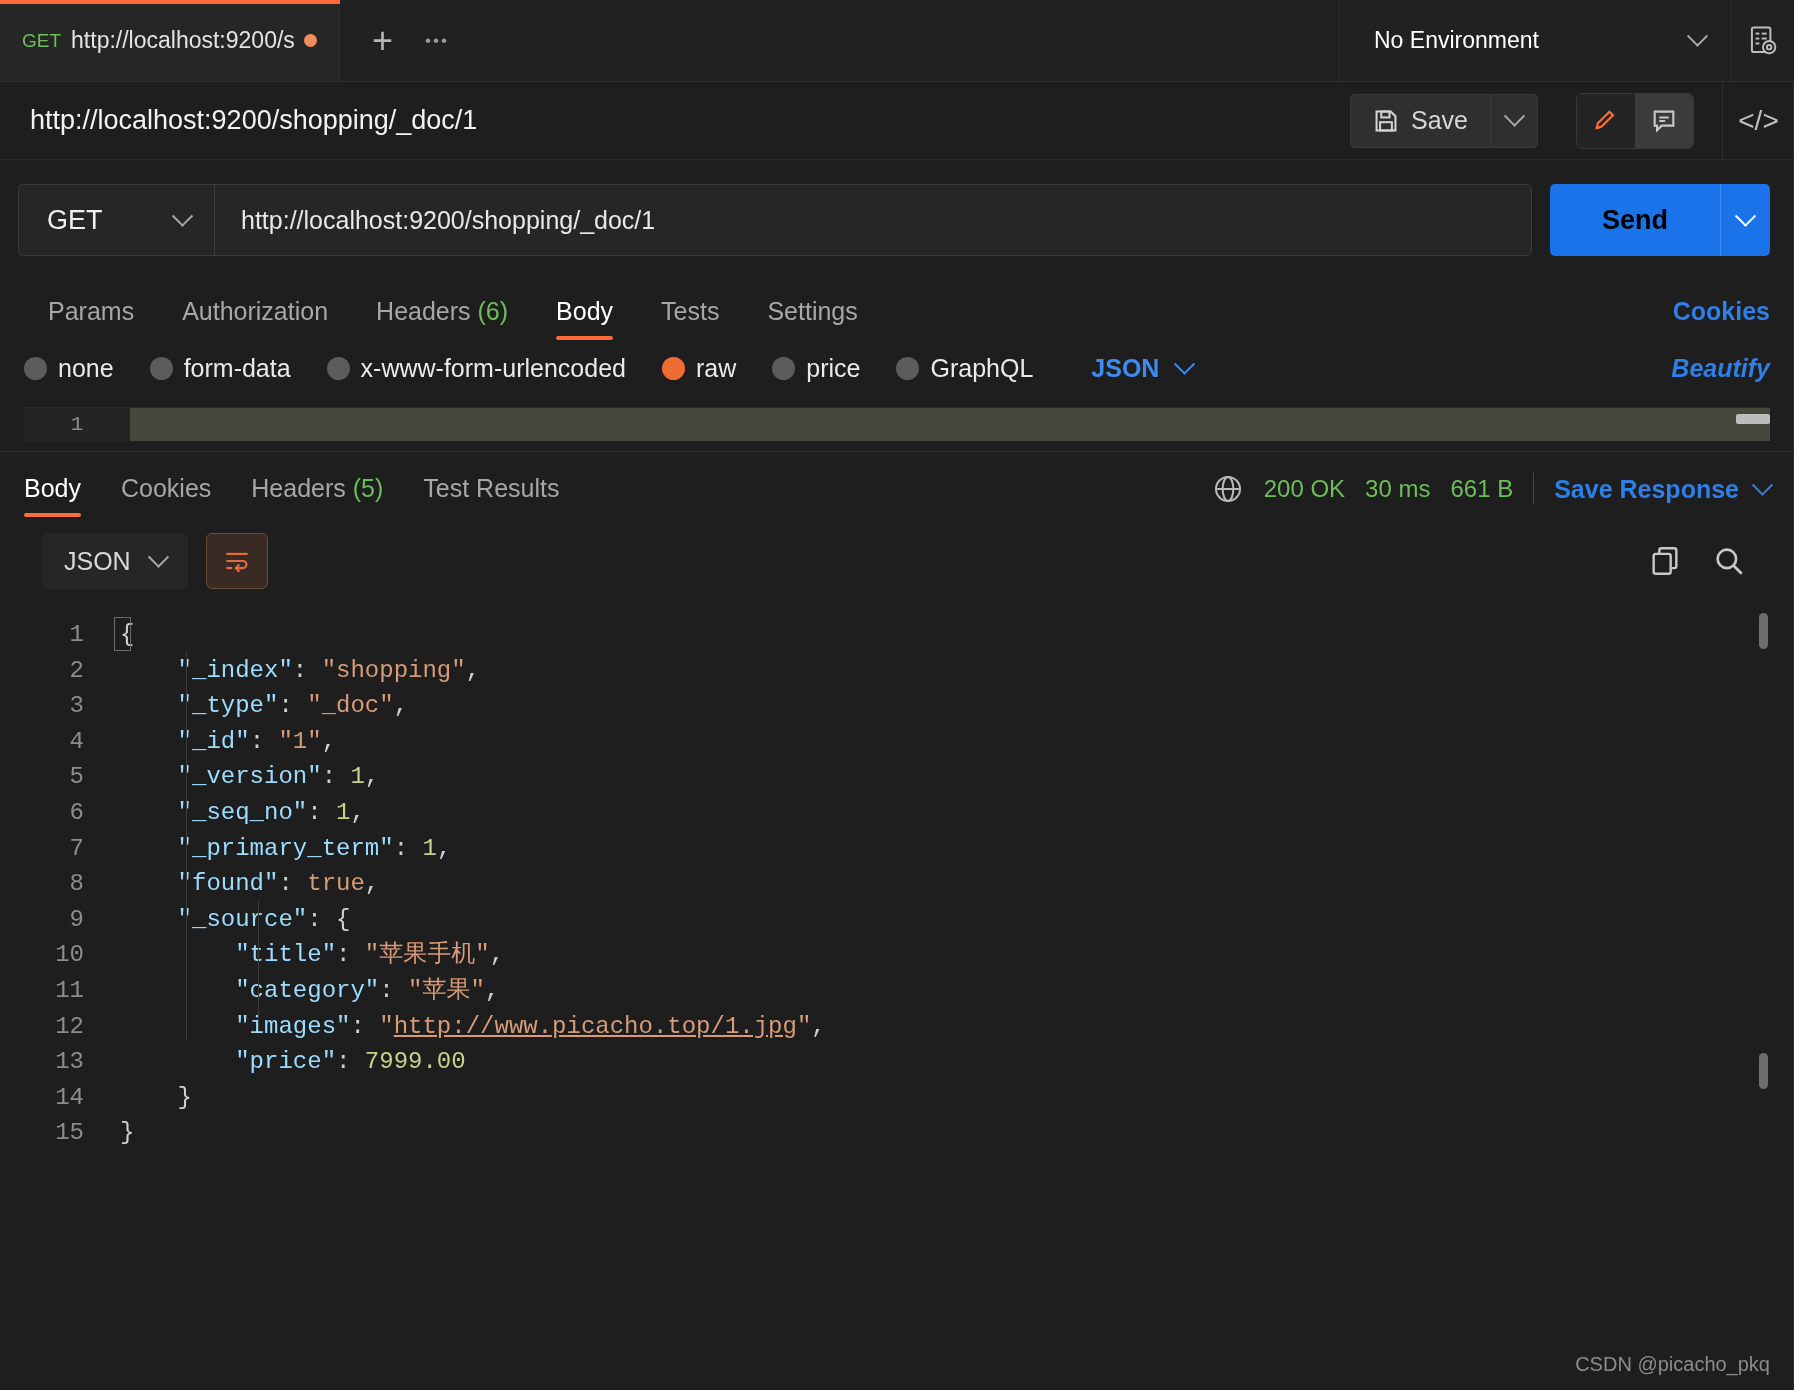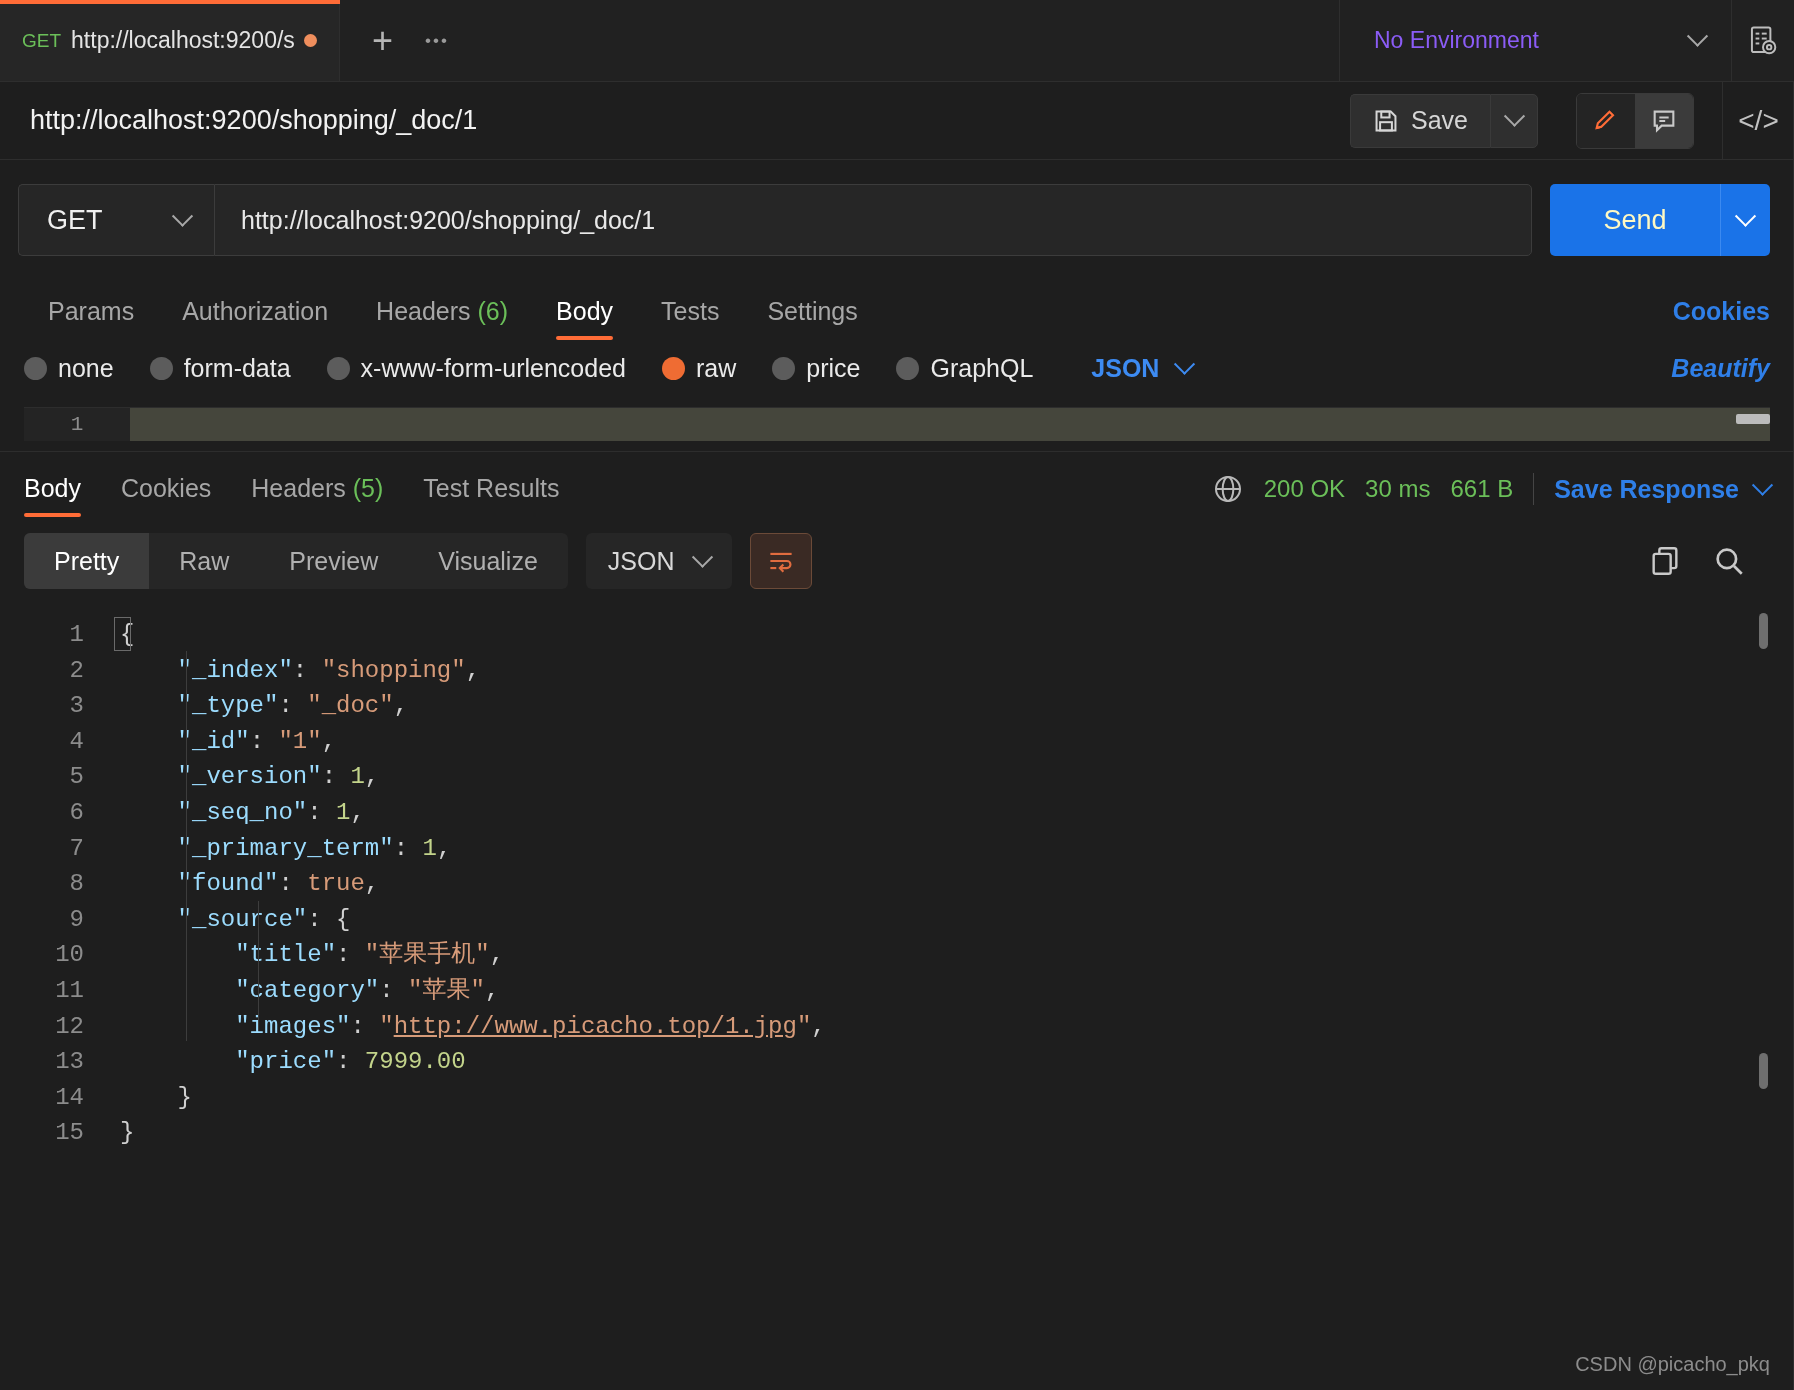--- a/index.html
+++ b/index.html
@@ -19,40 +19,40 @@
   .req-tab { width: 340px; display: flex; align-items: center; gap: 10px; padding: 0 22px; background: #262626; border-right: 1px solid #2e2e2e; }
   .req-tab .method { color: #6bbf59; font-size: 19px; }
   .req-tab .tab-url { color: #e4e4e4; font-size: 23px; white-space: nowrap; overflow: hidden; }
   .unsaved-dot { width: 13px; height: 13px; border-radius: 50%; background: #ef8e5d; flex: none; }
 
   .tab-actions { flex: 1; display: flex; align-items: center; gap: 32px; padding-left: 32px; background: #212121; border-right: 1px solid #2e2e2e; }
   .plus-icon { color: #b5b5b5; font-size: 36px; font-weight: 300; line-height: 1; cursor: pointer; }
   .dots-icon { color: #9a9a9a; font-size: 17px; letter-spacing: 2px; cursor: pointer; }
 
   .env-area { width: 392px; display: flex; align-items: center; justify-content: space-between; padding: 0 26px 0 34px; border-right: 1px solid #2e2e2e; }
-  .env-name { color: #8b5cf6; font-size: 23px; }
+  .env-name { color: #ffffff; font-size: 23px; }
   .chev { width: 15px; height: 15px; border-right: 2px solid #a8a8a8; border-bottom: 2px solid #a8a8a8; transform: rotate(45deg) translate(-3px,-3px); }
   .env-eye { width: 62px; display: flex; align-items: center; justify-content: center; }
 
   
   .titlebar { height: 78px; display: flex; align-items: center; padding: 0 0 0 30px; background: #1e1e1e; border-bottom: 1px solid #2e2e2e; flex: none; }
   .req-title { color: #f2f2f2; font-size: 27px; flex: 1; }
   .save-btn { display: flex; align-items: center; gap: 12px; height: 54px; padding: 0 22px; background: #2f2f2f; border: 1px solid #3a3a3a; border-right: none; border-radius: 5px 0 0 5px; color: #d6d6d6; font-size: 25px; cursor: pointer; }
   .save-caret { display: flex; align-items: center; justify-content: center; height: 54px; width: 48px; background: #2f2f2f; border: 1px solid #3a3a3a; border-radius: 0 5px 5px 0; cursor: pointer; }
   .icon-pair { display: flex; margin-left: 38px; border-radius: 6px; overflow: hidden; border: 1px solid #3a3a3a; }
   .icon-pair > div { width: 58px; height: 54px; display: flex; align-items: center; justify-content: center; cursor: pointer; }
   .ip-left { background: #242424; }
   .ip-right { background: #3b3b3b; }
   .code-btn { width: 72px; display: flex; align-items: center; justify-content: center; color: #c2c2c2; font-size: 28px; border-left: 1px solid #2e2e2e; height: 78px; margin-left: 28px; cursor: pointer; }
 
   
   .urlbar { display: flex; align-items: center; padding: 24px 24px 22px 18px; gap: 0; flex: none; }
   .method-select { width: 196px; height: 72px; display: flex; align-items: center; justify-content: space-between; padding: 0 24px 0 28px; background: #262626; border: 1px solid #3c3c3c; border-right: none; border-radius: 5px 0 0 5px; color: #f0f0f0; font-size: 27px; cursor: pointer; }
   .url-input { flex: 1; height: 72px; display: flex; align-items: center; padding: 0 26px; background: #262626; border: 1px solid #3c3c3c; border-radius: 0 5px 5px 0; color: #e8e8e8; font-size: 25px; cursor: text; }
-  .send-btn { margin-left: 18px; height: 72px; width: 170px; background: #1a73e8; border-radius: 5px 0 0 5px; color: #fef9c3; font-size: 27px; font-weight: normal; display: flex; align-items: center; justify-content: center; cursor: pointer; }
+  .send-btn { margin-left: 18px; height: 72px; width: 170px; background: #1a73e8; border-radius: 5px 0 0 5px; color: #000000; font-size: 27px; font-weight: bold; display: flex; align-items: center; justify-content: center; cursor: pointer; }
   .send-caret { height: 72px; width: 50px; background: #1a73e8; border-left: 1px solid #3c8af0; border-radius: 0 5px 5px 0; display: flex; align-items: center; justify-content: center; cursor: pointer; }
 
   
   .reqtabs { display: flex; align-items: flex-end; gap: 0; padding: 0 24px; height: 62px; flex: none; }
   .rtab { position: relative; color: #a7a7a7; font-size: 25px; padding: 0 24px 14px 24px; cursor: pointer; white-space: nowrap; }
   .rtab.active { color: #ffffff; }
   .rtab.active::after { content:""; position: absolute; left: 24px; right: 24px; bottom: 0; height: 4px; background: #ff6c37; border-radius: 2px; }
   .rtab .cnt { color: #6bbf59; }
   .cookies-link { margin-left: auto; color: #2f7fe8; font-size: 25px; font-weight: bold; padding-bottom: 14px; cursor: pointer; }
 
@@ -251,26 +251,20 @@
       <span class="meta-item">661 B</span>
       <span class="meta-sep"></span>
       <span class="save-resp">
         <span>Save Response</span>
         <span class="chev" style="border-color:#2f7fe8"></span>
       </span>
     </div>
   </div>
 
   <div class="resp-toolbar">
-    <div class="seg">
-      <div class="seg-item active">Pretty</div>
-      <div class="seg-item">Raw</div>
-      <div class="seg-item">Preview</div>
-      <div class="seg-item">Visualize</div>
-    </div>
     <div class="fmt-sel">
       <span>JSON</span>
       <span class="chev"></span>
     </div>
     <div class="wrap-btn">
       <svg width="30" height="26" viewBox="0 0 24 22" fill="none" stroke="#e06c3f" stroke-width="1.8">
         <line x1="3" y1="5" x2="21" y2="5"></line>
           <path d="M3 11h14a3 3 0 0 1 0 6h-5"></path>
           <polyline points="14,14 11,17 14,20"></polyline>
           <line x1="3" y1="17" x2="8" y2="17"></line>

